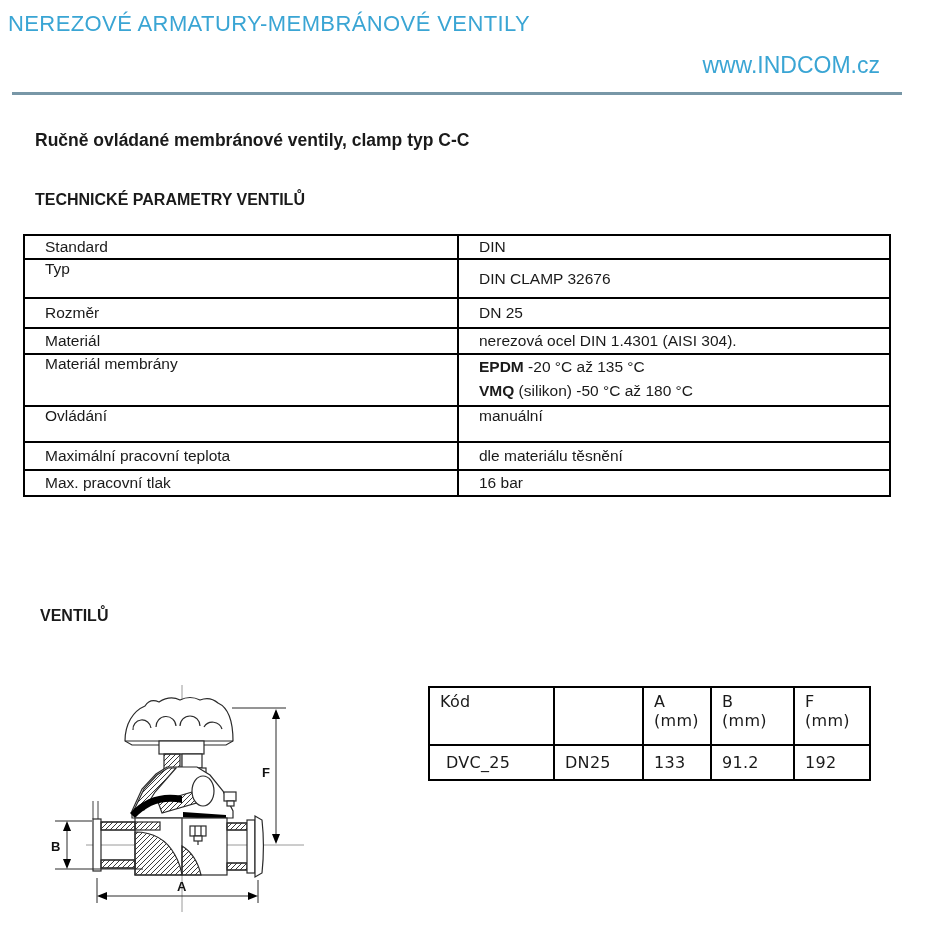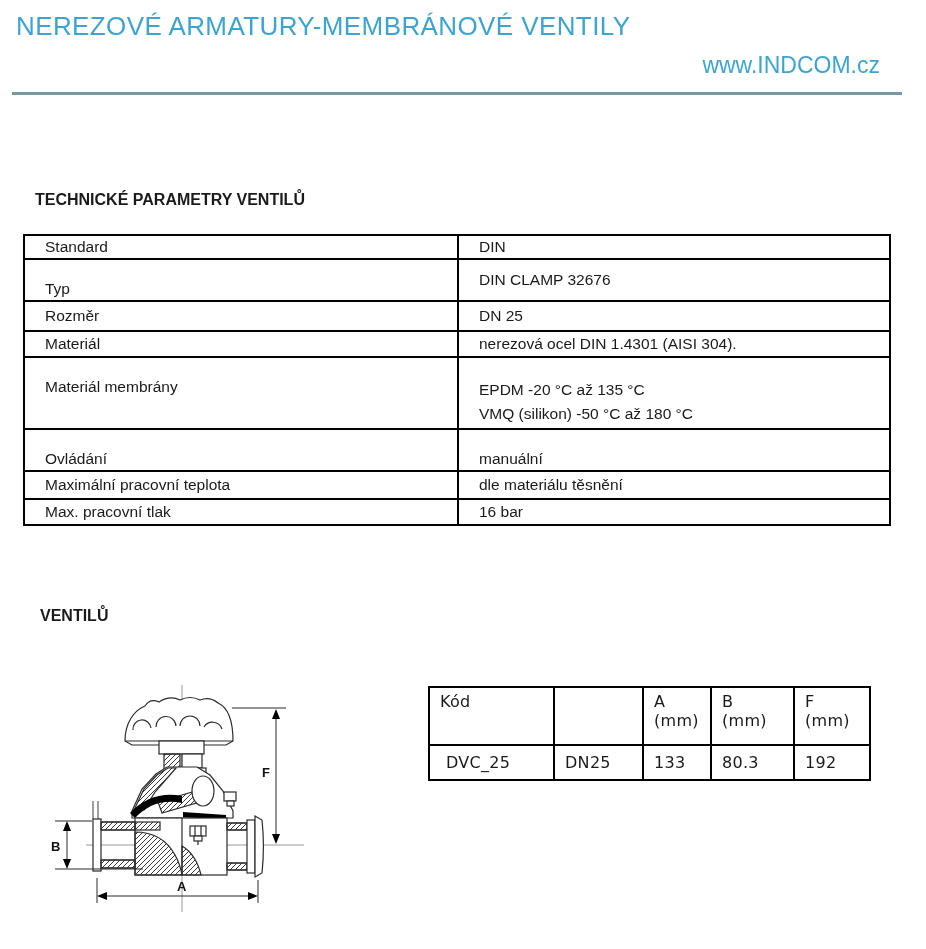--- a/index.html
+++ b/index.html
@@ -1,43 +1,43 @@
 <!DOCTYPE html>
 <html style="--accent: #3aa5d4; --rule: #7897a7;"><head>
 <meta charset="utf-8">
 <style>
   html,body{margin:0;padding:0;background:#fff;}
   .page{
     position:relative;width:926px;height:949px;background:#fff;overflow:hidden;
     font-family:"Liberation Sans", sans-serif;color:#1a1a1a;
   }
   .doc-title{
-    position:absolute;left:16px;top:11px;font-size:26px;letter-spacing:.4px;
+    position:absolute;left:8px;top:11px;font-size:22px;letter-spacing:.4px;
     color:var(--accent,#3aa5d4);white-space:nowrap;
   }
   .website{
     position:absolute;right:46px;top:52px;font-size:23px;
     color:var(--accent,#3aa5d4);white-space:nowrap;text-decoration:none;
   }
   .rule{position:absolute;left:12px;top:92px;width:890px;height:3px;background:var(--rule,#7897a7);}
   .h1{position:absolute;left:35px;top:130px;font-size:17.5px;font-weight:bold;white-space:nowrap;}
   .h2{position:absolute;left:35px;top:191px;font-size:16px;font-weight:bold;white-space:nowrap;}
   .h3{position:absolute;left:40px;top:607px;font-size:16px;font-weight:bold;white-space:nowrap;}
 
   table.params{
     position:absolute;left:23px;top:228px;width:866px;
     border-collapse:collapse;table-layout:fixed;margin-top:6px;
   }
   table.params td{
     border:2px solid #000;font-size:15.5px;padding:2px 6px 2px 20px;
     vertical-align:middle;overflow:hidden;
   }
-  table.params td.vt{vertical-align:top;padding-top:20px;}
+  table.params td.vt{vertical-align:top;padding-top:0;}
   table.params .line{line-height:1.55;}
-  .b{font-weight:normal;}
+  .b{font-weight:bold;}
 
   table.dims{
     position:absolute;left:428px;top:686px;border-collapse:collapse;table-layout:fixed;
   }
   table.dims td{
     border:2px solid #000;font-size:16px;letter-spacing:.3px;padding:2px 4px 2px 10px;
     font-family:"DejaVu Sans","Liberation Sans",sans-serif;overflow:hidden;
   }
   table.dims tr.hdr td{vertical-align:top;padding-top:4px;height:50px;}
   table.dims tr.dat td{vertical-align:middle;height:29px;}
@@ -45,20 +45,21 @@
 </style>
 </head>
 <body>
 
 <div class="page">
 
   <div class="doc-title">NEREZOVÉ ARMATURY-MEMBRÁNOVÉ VENTILY</div>
   <a class="website" href="#">www.INDCOM.cz</a>
   <div class="rule"></div>
 
+  <div class="h1">Ručně ovládané membránové ventily, clamp typ C-C</div>
   <div class="h2">TECHNICKÉ PARAMETRY VENTILŮ</div>
 
   <table class="params">
     <colgroup>
         <col style="width:434px">
         <col style="width:432px">
       </colgroup>
     <tbody>
         <tr style="height:22px">
       <td>Standard</td>
@@ -230,19 +231,19 @@
       </td>
       <td>
         <div>F</div>
         <div>(mm)</div>
       </td>
     </tr>
     <tr class="dat">
       <td style="padding-left:16px">DVC_25</td>
       <td>DN25</td>
       <td>133</td>
-      <td>80.3</td>
+      <td>91.2</td>
       <td>192</td>
     </tr>
   </tbody>
     </table>
 
 </div>
 
 </body></html>

